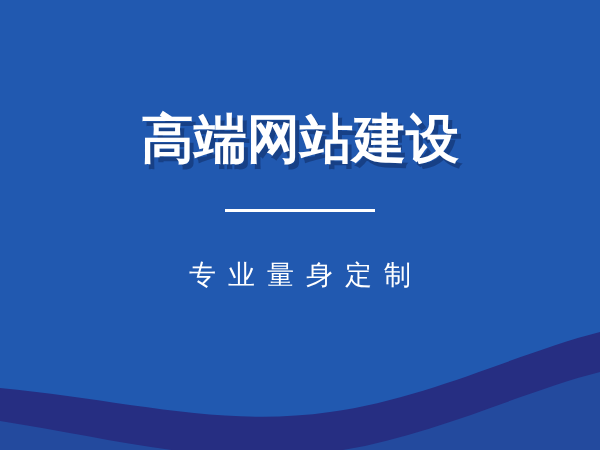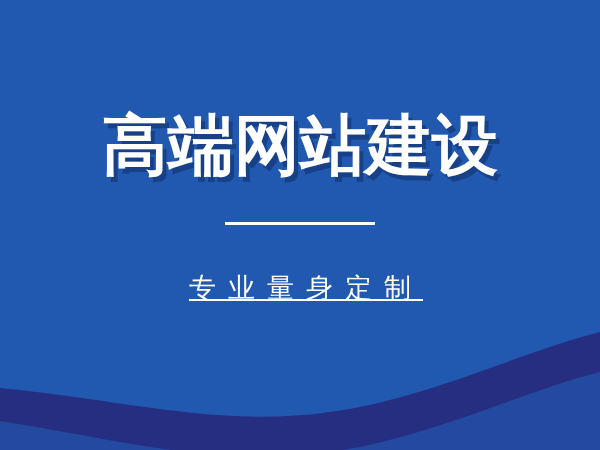--- a/index.html
+++ b/index.html
@@ -42,21 +42,21 @@
     flex-direction: column;
     align-items: center;
     justify-content: flex-start;
     z-index: 2;
   }
 
   #headline {
     margin: 0;
     padding: 0;
     margin-top: 112px;
-    font-size: 66px;
+    font-size: 53px;
     line-height: 1;
     font-weight: 700;
     color: #ffffff;
     letter-spacing: 0px;
     white-space: nowrap;
     text-shadow: 4px 5px 0 rgba(16, 44, 100, 0.55);
   }
 
   #divider {
     width: 150px;
@@ -71,21 +71,20 @@
     padding: 0;
     margin-top: 50px;
     font-size: 27px;
     line-height: 1;
     font-weight: 400;
     color: #ffffff;
     letter-spacing: 12px;
     
     text-indent: 12px;
     white-space: nowrap;
-    text-decoration: underline;
   }
 </style>
 </head>
 <body>
 
 <div id="banner">
 
   <svg id="wave-layer" viewBox="0 0 600 450" preserveAspectRatio="none" xmlns="http://www.w3.org/2000/svg">
     <path d="M0,420 C120,439 220,467 330,451 C430,437 520,391 600,371 L600,450 L0,450 Z" fill="#234a9e"></path>
     <path d="M0,388 C120,399 220,428 330,412 C430,398 520,352 600,332 L600,372 C520,392 430,438 330,452 C220,468 120,440 0,421 Z" fill="#262e82"></path>

